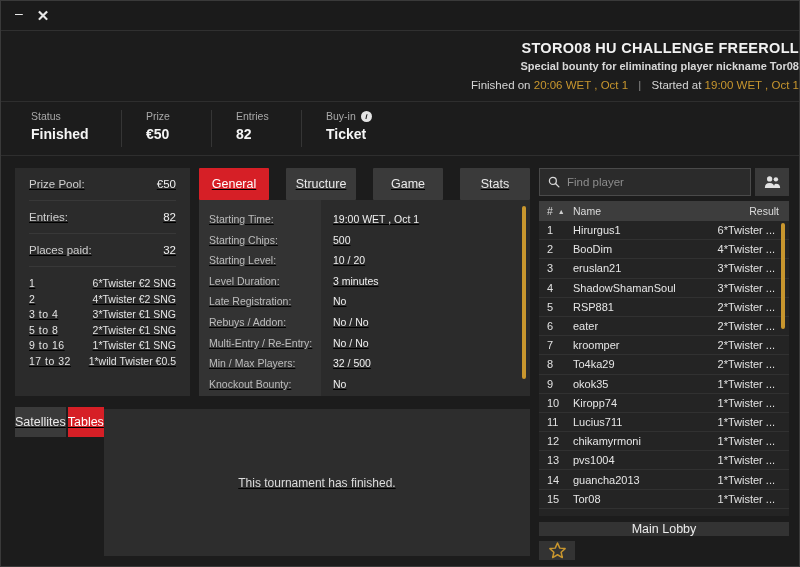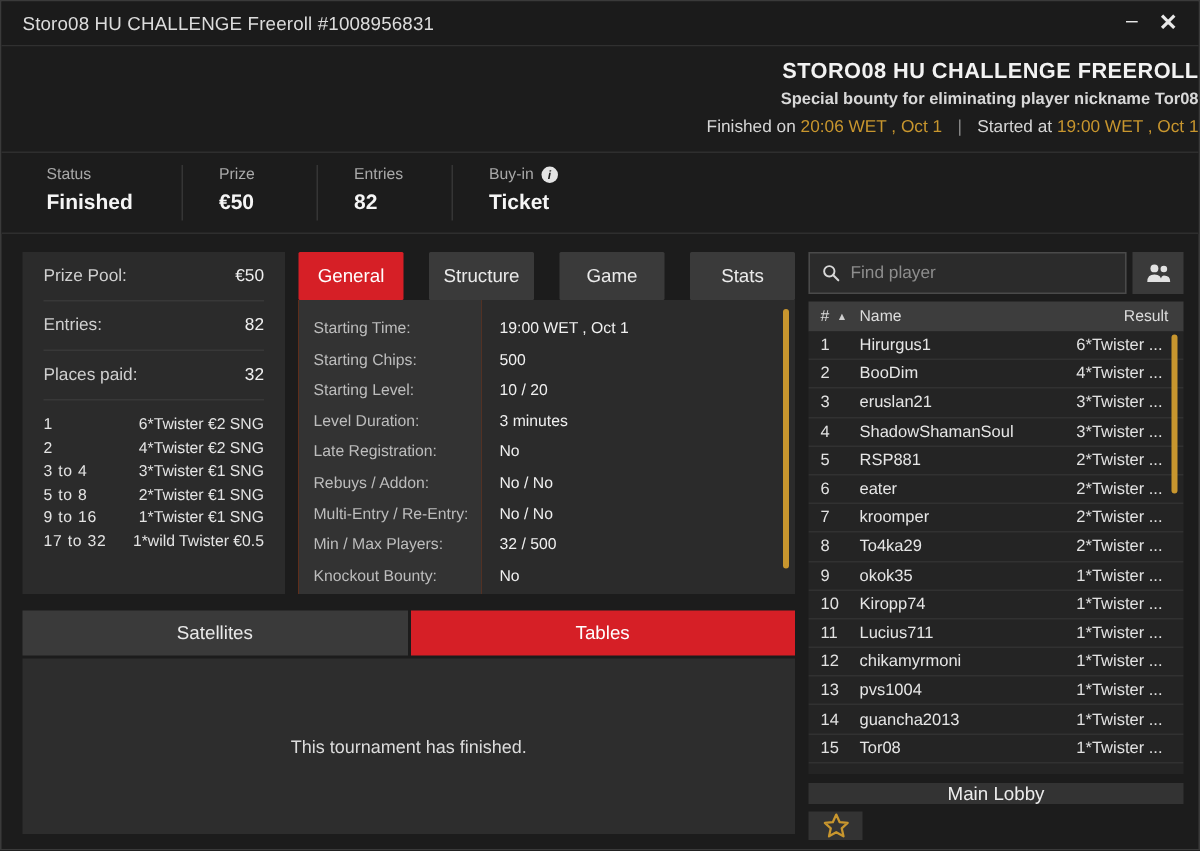--- a/index.html
+++ b/index.html
@@ -68,21 +68,21 @@
   .info-dot {
     width: 11px; height: 11px; border-radius: 50%;
     background: #e4e4e4; color: #1c1c1c;
     font-size: 8px; font-style: italic; font-weight: bold;
     display: inline-flex; align-items: center; justify-content: center;
     cursor: pointer;
   }
 
   
   .body { flex: 1; display: flex; padding: 12px 10px 10px 14px; gap: 9px; min-height: 0; }
-  .col-left { flex: 1; display: flex; flex-direction: column; min-width: 0; gap: 11px; }
+  .col-left { flex: 1; display: flex; flex-direction: column; min-width: 0; gap: 11px; text-decoration: underline; }
   .left-top { display: flex; gap: 9px; height: 228px; min-height: 228px; }
 
   
   .prizepanel {
     width: 175px; min-width: 175px;
     background: #2b2b2b;
     padding: 0 14px;
     overflow: hidden;
   }
   .pp-row {
@@ -117,21 +117,21 @@
   .dt-l, .dt-v { height: 20.6px; font-size: 10.5px; line-height: 20.6px; white-space: nowrap; }
   .dt-l { color: #bdbdbd; }
   .dt-v { color: #f0f0f0; }
   .sb-track {
     position: absolute; right: 4px; top: 6px; bottom: 6px; width: 4px;
     background: transparent;
   }
   .sb-thumb { position: absolute; left: 0; width: 4px; background: #c8962e; border-radius: 2px; }
 
   
-  .col-left-bottom { flex: 1; display: flex; flex-direction: column; min-height: 0; }
+  .col-left-bottom { flex: 1; display: flex; min-height: 0; }
   .stbtns { display: flex; height: 30px; min-height: 30px; }
   .stbtn {
     flex: 1; display: flex; align-items: center; justify-content: center;
     font-size: 12.5px; color: #e9e9e9; background: #3a3a3a; cursor: pointer;
   }
   .stbtn + .stbtn { margin-left: 2px; }
   .stbtn.active { background: #d61f26; color: #fff; }
   .tablesbox {
     flex: 1; background: #2d2d2d;
     display: flex; align-items: center; justify-content: center;
@@ -186,21 +186,20 @@
     width: 36px; background: #333333; display: flex;
     align-items: center; justify-content: center; cursor: pointer;
   }
 </style>
 </head>
 <body>
 
 <div id="app">
 
   <div class="titlebar">
-    <div class="titlebar-text">Storo08 HU CHALLENGE Freeroll #1008956831</div>
     <div class="win-btns">
       <span class="win-btn min">–</span>
       <span class="win-btn close">✕</span>
     </div>
   </div>
 
   <div class="header">
     <div class="hdr-title">STORO08 HU CHALLENGE FREEROLL</div>
     <div class="hdr-sub">Special bounty for eliminating player nickname Tor08</div>
     <div class="hdr-times">

